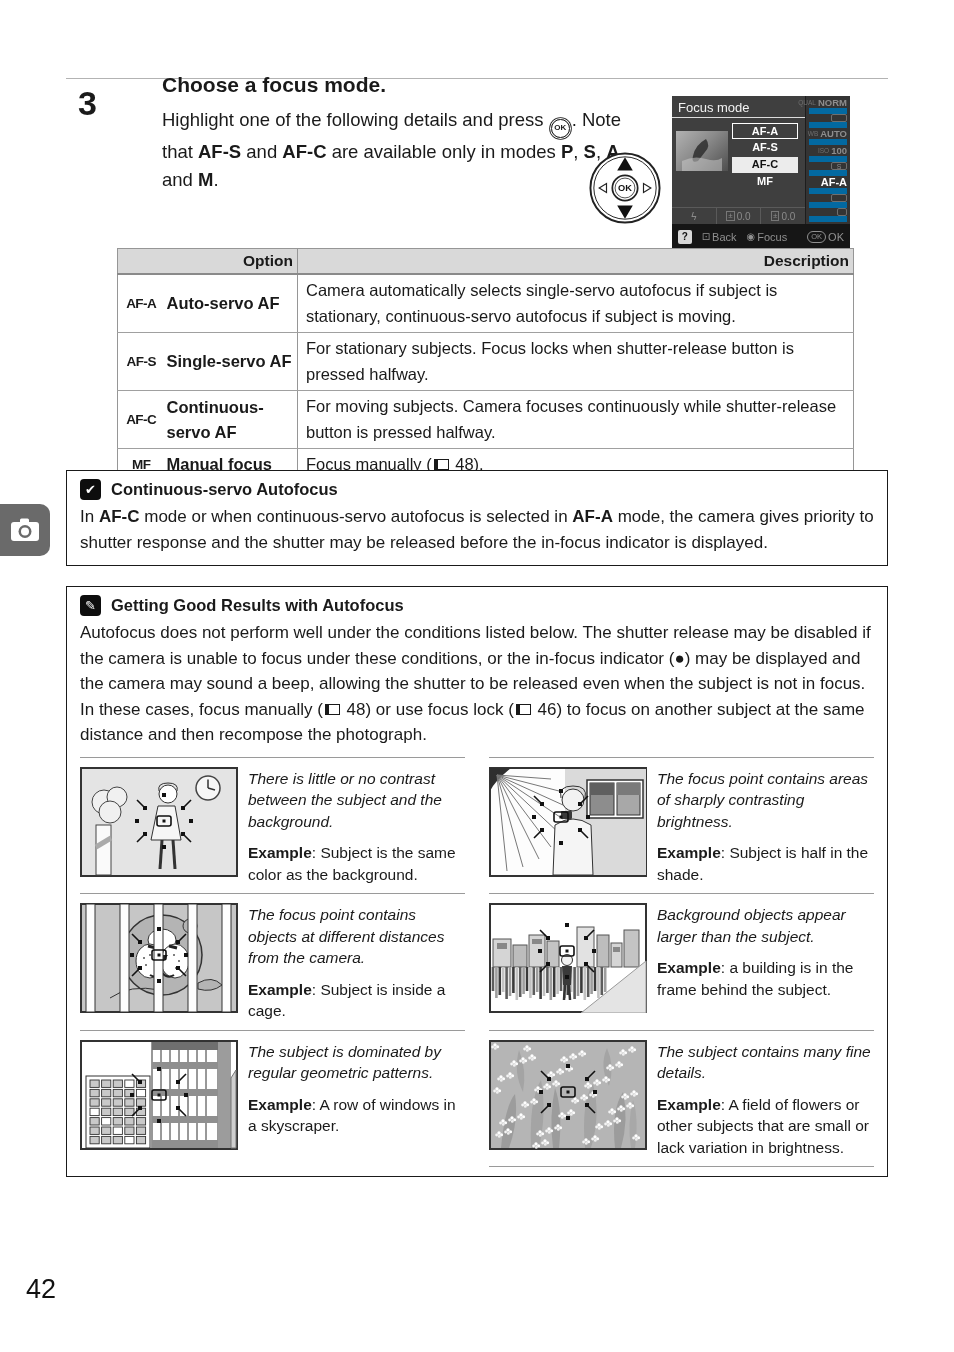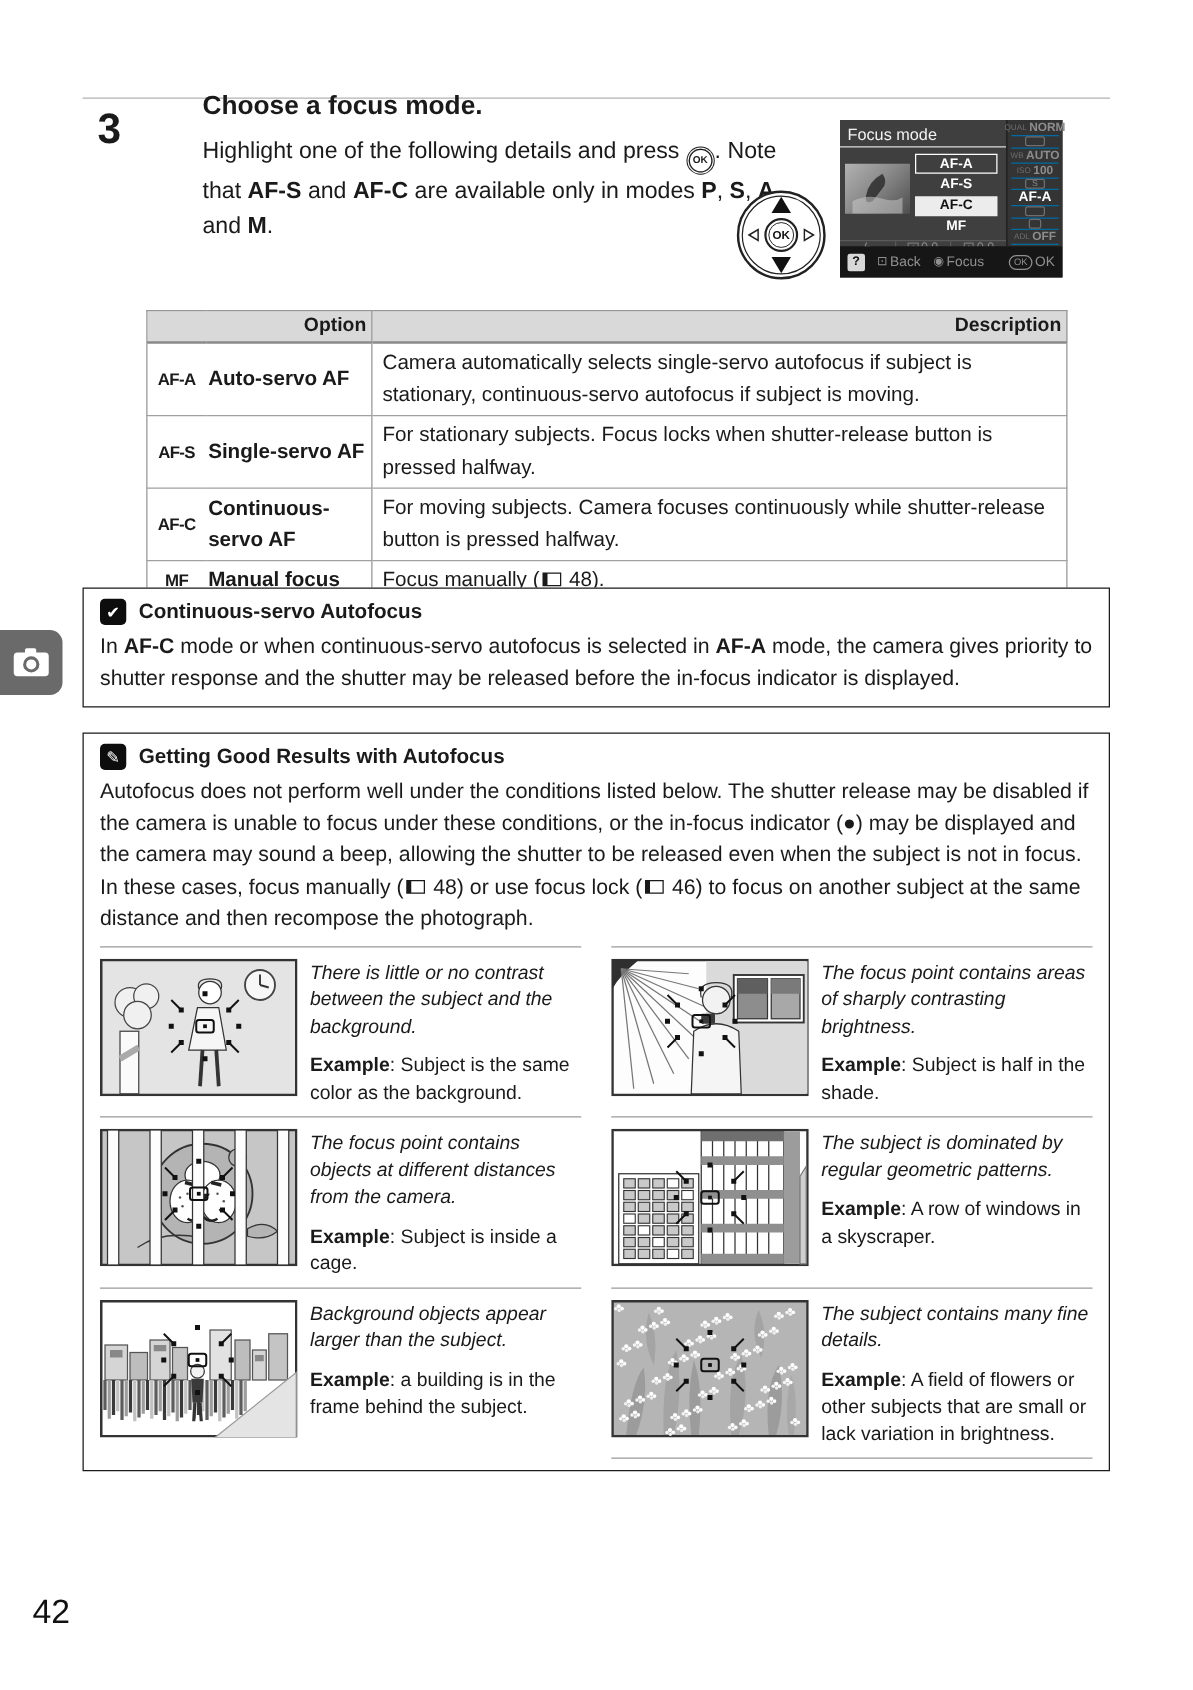--- a/index.html
+++ b/index.html
@@ -20,37 +20,37 @@
     width:19px; height:19px; border:1.4px solid #1a1a1a; border-radius:50%;
     font-size:8px; font-weight:bold; vertical-align:-4px;
     box-shadow:0 0 0 1px #fff, 0 0 0 1.8px #1a1a1a; margin:0 2px; }
   .book-ic { display:inline-block; width:15px; height:11px; border:1.3px solid #1a1a1a;
     border-left:4px solid #1a1a1a; margin:0 2px; }
 
   
   .mselector { position:absolute; left:588px; top:151px; }
 
   
-  .lcd { position:absolute; left:672px; top:96px; width:178px; height:126px; background:#3f3f3f;
+  .lcd { position:absolute; left:672px; top:96px; width:178px; height:153px; background:#3f3f3f;
     display:flex; flex-direction:column; font-family:"Liberation Sans","DejaVu Sans",sans-serif; }
   .lcd-body { display:flex; flex:1; min-height:0; }
   .lcd-main { width:133px; display:flex; flex-direction:column; }
   .lcd-title { color:#f2f2f2; font-size:13px; padding:4px 6px 2px 6px; border-bottom:1.5px solid #dcdcdc; }
   .lcd-row { flex:1; display:flex; align-items:flex-start; padding:5px 3px 2px 4px; }
   .lcd-thumb { width:52px; height:40px; background:linear-gradient(135deg,#b2b2b2 0%,#8b8b8b 45%,#4e4e4e 100%); position:relative; flex-shrink:0; margin-top:8px; }
   .lcd-opts { flex:1; display:flex; flex-direction:column; align-items:center; gap:1px; }
   .lcd-opt { width:66px; height:16px; line-height:15px; text-align:center; color:#fff; font-size:11px; font-weight:bold; }
   .lcd-opt.boxed { border:1.2px solid #fff; }
   .lcd-opt.selected { background:#ececec; color:#111; }
   .lcd-expo { height:17px; border-top:1px solid #5a5a5a; display:flex; color:#8b8b8b; font-size:10px; align-items:center; }
   .lcd-expo .cell { flex:1; display:flex; align-items:center; justify-content:center; gap:2px; height:100%; }
   .lcd-expo .cell + .cell { border-left:1px solid #5a5a5a; }
   .mini-ic { font-style:normal; font-size:8px; border:1px solid #777; padding:0 1px; line-height:8px; color:#8b8b8b; }
   .lcd-side { width:45px; background:#343434; border-left:1px solid #1d1d1d; display:flex; flex-direction:column; padding:1px 3px; }
-  .side-row { flex:1; display:flex; align-items:center; justify-content:center; gap:2px; border-bottom:1px solid #0369a1; }
+  .side-row { flex:1; display:flex; align-items:center; justify-content:flex-end; gap:2px; border-bottom:6px solid #0369a1; }
   .side-row .pfx { color:#6f6f6f; font-size:6.5px; }
   .side-row .val { color:#8d8d8d; font-size:9.5px; font-weight:bold; }
   .side-row.bright .val { color:#fff; font-size:11px; }
   .ic-box { display:inline-block; width:16px; height:8px; border:1px solid #6f6f6f; border-radius:2px;
     color:#8d8d8d; font-size:7px; line-height:7px; text-align:center; }
   .lcd-bar { height:25px; background:#161616; display:flex; align-items:center; padding:0 6px; gap:10px; }
   .lcd-help { width:14px; height:14px; background:#d8d8d8; color:#111; font-size:10px; font-weight:bold;
     display:flex; align-items:center; justify-content:center; border-radius:2px; }
   .bar-item { color:#909090; font-size:11px; display:flex; align-items:center; gap:2px; }
   .bar-item .gl { font-size:10px; }
@@ -372,20 +372,98 @@
               <line x1="106" y1="31" x2="99" y2="38" stroke="#111" stroke-width="1.6"></line>
               <line x1="52" y1="73" x2="59" y2="66" stroke="#111" stroke-width="1.6"></line>
               <line x1="106" y1="73" x2="99" y2="66" stroke="#111" stroke-width="1.6"></line>
               <rect x="72" y="47" width="14" height="10" rx="2" fill="none" stroke="#111" stroke-width="1.6"></rect>
               <rect x="77.5" y="50.5" width="3" height="3" fill="#111"></rect>
             </g>
         </svg>
         <div class="cap">
           <p class="cap-i">The focus point contains objects at different distances from the camera.</p>
           <p class="cap-e"><b>Example</b><span>: </span><span>Subject is inside a cage.</span></p>
+        </div>
+      </div>
+
+      <div class="ex-cell">
+        <svg class="illus" viewBox="0 0 158 110">
+          <rect x="1" y="1" width="156" height="108" fill="#fff" stroke="#333" stroke-width="2"></rect>
+          <rect x="4" y="36" width="18" height="28" fill="#d5d5d5" stroke="#555"></rect>
+          <rect x="24" y="42" width="14" height="22" fill="#bdbdbd" stroke="#555"></rect>
+          <rect x="40" y="32" width="16" height="32" fill="#d5d5d5" stroke="#555"></rect>
+          <rect x="58" y="38" width="12" height="26" fill="#c4c4c4" stroke="#555"></rect>
+          <rect x="88" y="24" width="17" height="40" fill="#e2e2e2" stroke="#555"></rect>
+          <rect x="108" y="32" width="12" height="32" fill="#bdbdbd" stroke="#555"></rect>
+          <rect x="122" y="40" width="11" height="24" fill="#d5d5d5" stroke="#555"></rect>
+          <rect x="135" y="27" width="15" height="37" fill="#c4c4c4" stroke="#555"></rect>
+          <rect x="8" y="40" width="10" height="6" fill="#888"></rect>
+          <rect x="43" y="36" width="10" height="5" fill="#888"></rect>
+          <rect x="124" y="44" width="7" height="5" fill="#888"></rect>
+          <polygon points="92,110 157,58 157,110" fill="#e4e4e4" stroke="#999"></polygon>
+          <g>
+              <line x1="4" y1="64" x2="4" y2="88" stroke="#5d5d5d" stroke-width="2.6"></line>
+              <line x1="7.4" y1="64" x2="7.4" y2="95" stroke="#9e9e9e" stroke-width="2.6"></line>
+              <line x1="10.8" y1="64" x2="10.8" y2="92" stroke="#3a3a3a" stroke-width="2.6"></line>
+              <line x1="14.200000000000001" y1="64" x2="14.200000000000001" y2="89" stroke="#c2c2c2" stroke-width="2.6"></line>
+              <line x1="17.6" y1="64" x2="17.6" y2="96" stroke="#5d5d5d" stroke-width="2.6"></line>
+              <line x1="21" y1="64" x2="21" y2="93" stroke="#9e9e9e" stroke-width="2.6"></line>
+              <line x1="24.4" y1="64" x2="24.4" y2="90" stroke="#3a3a3a" stroke-width="2.6"></line>
+              <line x1="27.799999999999997" y1="64" x2="27.799999999999997" y2="97" stroke="#c2c2c2" stroke-width="2.6"></line>
+              <line x1="31.199999999999996" y1="64" x2="31.199999999999996" y2="94" stroke="#5d5d5d" stroke-width="2.6"></line>
+              <line x1="34.599999999999994" y1="64" x2="34.599999999999994" y2="91" stroke="#9e9e9e" stroke-width="2.6"></line>
+              <line x1="37.99999999999999" y1="64" x2="37.99999999999999" y2="88" stroke="#3a3a3a" stroke-width="2.6"></line>
+              <line x1="41.39999999999999" y1="64" x2="41.39999999999999" y2="95" stroke="#c2c2c2" stroke-width="2.6"></line>
+              <line x1="44.79999999999999" y1="64" x2="44.79999999999999" y2="92" stroke="#5d5d5d" stroke-width="2.6"></line>
+              <line x1="48.19999999999999" y1="64" x2="48.19999999999999" y2="89" stroke="#9e9e9e" stroke-width="2.6"></line>
+              <line x1="51.59999999999999" y1="64" x2="51.59999999999999" y2="96" stroke="#3a3a3a" stroke-width="2.6"></line>
+              <line x1="54.999999999999986" y1="64" x2="54.999999999999986" y2="93" stroke="#c2c2c2" stroke-width="2.6"></line>
+              <line x1="58.399999999999984" y1="64" x2="58.399999999999984" y2="90" stroke="#5d5d5d" stroke-width="2.6"></line>
+              <line x1="61.79999999999998" y1="64" x2="61.79999999999998" y2="97" stroke="#9e9e9e" stroke-width="2.6"></line>
+              <line x1="65.19999999999999" y1="64" x2="65.19999999999999" y2="94" stroke="#3a3a3a" stroke-width="2.6"></line>
+              <line x1="68.6" y1="64" x2="68.6" y2="91" stroke="#c2c2c2" stroke-width="2.6"></line>
+              <line x1="72" y1="64" x2="72" y2="88" stroke="#5d5d5d" stroke-width="2.6"></line>
+              <line x1="75.4" y1="64" x2="75.4" y2="95" stroke="#9e9e9e" stroke-width="2.6"></line>
+              <line x1="78.80000000000001" y1="64" x2="78.80000000000001" y2="92" stroke="#3a3a3a" stroke-width="2.6"></line>
+              <line x1="82.20000000000002" y1="64" x2="82.20000000000002" y2="89" stroke="#c2c2c2" stroke-width="2.6"></line>
+              <line x1="85.60000000000002" y1="64" x2="85.60000000000002" y2="96" stroke="#5d5d5d" stroke-width="2.6"></line>
+              <line x1="89.00000000000003" y1="64" x2="89.00000000000003" y2="93" stroke="#9e9e9e" stroke-width="2.6"></line>
+              <line x1="92.40000000000003" y1="64" x2="92.40000000000003" y2="90" stroke="#3a3a3a" stroke-width="2.6"></line>
+              <line x1="95.80000000000004" y1="64" x2="95.80000000000004" y2="97" stroke="#c2c2c2" stroke-width="2.6"></line>
+              <line x1="99.20000000000005" y1="64" x2="99.20000000000005" y2="94" stroke="#5d5d5d" stroke-width="2.6"></line>
+              <line x1="102.60000000000005" y1="64" x2="102.60000000000005" y2="91" stroke="#9e9e9e" stroke-width="2.6"></line>
+              <line x1="106.00000000000006" y1="64" x2="106.00000000000006" y2="88" stroke="#3a3a3a" stroke-width="2.6"></line>
+              <line x1="109.40000000000006" y1="64" x2="109.40000000000006" y2="95" stroke="#c2c2c2" stroke-width="2.6"></line>
+              <line x1="112.80000000000007" y1="64" x2="112.80000000000007" y2="92" stroke="#5d5d5d" stroke-width="2.6"></line>
+              <line x1="116.20000000000007" y1="64" x2="116.20000000000007" y2="89" stroke="#9e9e9e" stroke-width="2.6"></line>
+            </g>
+          <circle cx="78" cy="57" r="5.5" fill="#f2f2f2" stroke="#333"></circle>
+          <path d="M73,63 L83,63 L82,82 L74,82 Z" fill="#3a3a3a"></path>
+          <line x1="76" y1="82" x2="75" y2="97" stroke="#333" stroke-width="2.5"></line>
+          <line x1="80" y1="82" x2="81" y2="97" stroke="#333" stroke-width="2.5"></line>
+          <g>
+              <rect x="76" y="20" width="4" height="4" fill="#111"></rect>
+              <rect x="57" y="33" width="4" height="4" fill="#111"></rect>
+              <rect x="95" y="33" width="4" height="4" fill="#111"></rect>
+              <rect x="49" y="46" width="4" height="4" fill="#111"></rect>
+              <rect x="103" y="46" width="4" height="4" fill="#111"></rect>
+              <rect x="57" y="59" width="4" height="4" fill="#111"></rect>
+              <rect x="95" y="59" width="4" height="4" fill="#111"></rect>
+              <rect x="76" y="72" width="4" height="4" fill="#111"></rect>
+              <line x1="51" y1="27" x2="58" y2="34" stroke="#111" stroke-width="1.6"></line>
+              <line x1="105" y1="27" x2="98" y2="34" stroke="#111" stroke-width="1.6"></line>
+              <line x1="51" y1="69" x2="58" y2="62" stroke="#111" stroke-width="1.6"></line>
+              <line x1="105" y1="69" x2="98" y2="62" stroke="#111" stroke-width="1.6"></line>
+              <rect x="71" y="43" width="14" height="10" rx="2" fill="none" stroke="#111" stroke-width="1.6"></rect>
+              <rect x="76.5" y="46.5" width="3" height="3" fill="#111"></rect>
+            </g>
+        </svg>
+        <div class="cap">
+          <p class="cap-i">Background objects appear larger than the subject.</p>
+          <p class="cap-e"><b>Example</b><span>: </span><span>a building is in the frame behind the subject.</span></p>
         </div>
       </div>
 
       <div class="ex-cell">
         <svg class="illus" viewBox="0 0 158 110">
           <rect x="1" y="1" width="156" height="108" fill="#fff" stroke="#333" stroke-width="2"></rect>
           <rect x="6" y="36" width="64" height="72" fill="#fff" stroke="#333"></rect>
           <g>
               <rect x="10" y="40" width="9.2" height="7.4" fill="#c9c9c9" stroke="#333" stroke-width="0.9"></rect>
               <rect x="21.6" y="40" width="9.2" height="7.4" fill="#c9c9c9" stroke="#333" stroke-width="0.9"></rect>
@@ -450,98 +528,20 @@
               <line x1="106" y1="34" x2="99" y2="41" stroke="#111" stroke-width="1.6"></line>
               <line x1="52" y1="76" x2="59" y2="69" stroke="#111" stroke-width="1.6"></line>
               <line x1="106" y1="76" x2="99" y2="69" stroke="#111" stroke-width="1.6"></line>
               <rect x="72" y="50" width="14" height="10" rx="2" fill="none" stroke="#111" stroke-width="1.6"></rect>
               <rect x="77.5" y="53.5" width="3" height="3" fill="#111"></rect>
             </g>
         </svg>
         <div class="cap">
           <p class="cap-i">The subject is dominated by regular geometric patterns.</p>
           <p class="cap-e"><b>Example</b><span>: </span><span>A row of windows in a skyscraper.</span></p>
-        </div>
-      </div>
-
-      <div class="ex-cell">
-        <svg class="illus" viewBox="0 0 158 110">
-          <rect x="1" y="1" width="156" height="108" fill="#fff" stroke="#333" stroke-width="2"></rect>
-          <rect x="4" y="36" width="18" height="28" fill="#d5d5d5" stroke="#555"></rect>
-          <rect x="24" y="42" width="14" height="22" fill="#bdbdbd" stroke="#555"></rect>
-          <rect x="40" y="32" width="16" height="32" fill="#d5d5d5" stroke="#555"></rect>
-          <rect x="58" y="38" width="12" height="26" fill="#c4c4c4" stroke="#555"></rect>
-          <rect x="88" y="24" width="17" height="40" fill="#e2e2e2" stroke="#555"></rect>
-          <rect x="108" y="32" width="12" height="32" fill="#bdbdbd" stroke="#555"></rect>
-          <rect x="122" y="40" width="11" height="24" fill="#d5d5d5" stroke="#555"></rect>
-          <rect x="135" y="27" width="15" height="37" fill="#c4c4c4" stroke="#555"></rect>
-          <rect x="8" y="40" width="10" height="6" fill="#888"></rect>
-          <rect x="43" y="36" width="10" height="5" fill="#888"></rect>
-          <rect x="124" y="44" width="7" height="5" fill="#888"></rect>
-          <polygon points="92,110 157,58 157,110" fill="#e4e4e4" stroke="#999"></polygon>
-          <g>
-              <line x1="4" y1="64" x2="4" y2="88" stroke="#5d5d5d" stroke-width="2.6"></line>
-              <line x1="7.4" y1="64" x2="7.4" y2="95" stroke="#9e9e9e" stroke-width="2.6"></line>
-              <line x1="10.8" y1="64" x2="10.8" y2="92" stroke="#3a3a3a" stroke-width="2.6"></line>
-              <line x1="14.200000000000001" y1="64" x2="14.200000000000001" y2="89" stroke="#c2c2c2" stroke-width="2.6"></line>
-              <line x1="17.6" y1="64" x2="17.6" y2="96" stroke="#5d5d5d" stroke-width="2.6"></line>
-              <line x1="21" y1="64" x2="21" y2="93" stroke="#9e9e9e" stroke-width="2.6"></line>
-              <line x1="24.4" y1="64" x2="24.4" y2="90" stroke="#3a3a3a" stroke-width="2.6"></line>
-              <line x1="27.799999999999997" y1="64" x2="27.799999999999997" y2="97" stroke="#c2c2c2" stroke-width="2.6"></line>
-              <line x1="31.199999999999996" y1="64" x2="31.199999999999996" y2="94" stroke="#5d5d5d" stroke-width="2.6"></line>
-              <line x1="34.599999999999994" y1="64" x2="34.599999999999994" y2="91" stroke="#9e9e9e" stroke-width="2.6"></line>
-              <line x1="37.99999999999999" y1="64" x2="37.99999999999999" y2="88" stroke="#3a3a3a" stroke-width="2.6"></line>
-              <line x1="41.39999999999999" y1="64" x2="41.39999999999999" y2="95" stroke="#c2c2c2" stroke-width="2.6"></line>
-              <line x1="44.79999999999999" y1="64" x2="44.79999999999999" y2="92" stroke="#5d5d5d" stroke-width="2.6"></line>
-              <line x1="48.19999999999999" y1="64" x2="48.19999999999999" y2="89" stroke="#9e9e9e" stroke-width="2.6"></line>
-              <line x1="51.59999999999999" y1="64" x2="51.59999999999999" y2="96" stroke="#3a3a3a" stroke-width="2.6"></line>
-              <line x1="54.999999999999986" y1="64" x2="54.999999999999986" y2="93" stroke="#c2c2c2" stroke-width="2.6"></line>
-              <line x1="58.399999999999984" y1="64" x2="58.399999999999984" y2="90" stroke="#5d5d5d" stroke-width="2.6"></line>
-              <line x1="61.79999999999998" y1="64" x2="61.79999999999998" y2="97" stroke="#9e9e9e" stroke-width="2.6"></line>
-              <line x1="65.19999999999999" y1="64" x2="65.19999999999999" y2="94" stroke="#3a3a3a" stroke-width="2.6"></line>
-              <line x1="68.6" y1="64" x2="68.6" y2="91" stroke="#c2c2c2" stroke-width="2.6"></line>
-              <line x1="72" y1="64" x2="72" y2="88" stroke="#5d5d5d" stroke-width="2.6"></line>
-              <line x1="75.4" y1="64" x2="75.4" y2="95" stroke="#9e9e9e" stroke-width="2.6"></line>
-              <line x1="78.80000000000001" y1="64" x2="78.80000000000001" y2="92" stroke="#3a3a3a" stroke-width="2.6"></line>
-              <line x1="82.20000000000002" y1="64" x2="82.20000000000002" y2="89" stroke="#c2c2c2" stroke-width="2.6"></line>
-              <line x1="85.60000000000002" y1="64" x2="85.60000000000002" y2="96" stroke="#5d5d5d" stroke-width="2.6"></line>
-              <line x1="89.00000000000003" y1="64" x2="89.00000000000003" y2="93" stroke="#9e9e9e" stroke-width="2.6"></line>
-              <line x1="92.40000000000003" y1="64" x2="92.40000000000003" y2="90" stroke="#3a3a3a" stroke-width="2.6"></line>
-              <line x1="95.80000000000004" y1="64" x2="95.80000000000004" y2="97" stroke="#c2c2c2" stroke-width="2.6"></line>
-              <line x1="99.20000000000005" y1="64" x2="99.20000000000005" y2="94" stroke="#5d5d5d" stroke-width="2.6"></line>
-              <line x1="102.60000000000005" y1="64" x2="102.60000000000005" y2="91" stroke="#9e9e9e" stroke-width="2.6"></line>
-              <line x1="106.00000000000006" y1="64" x2="106.00000000000006" y2="88" stroke="#3a3a3a" stroke-width="2.6"></line>
-              <line x1="109.40000000000006" y1="64" x2="109.40000000000006" y2="95" stroke="#c2c2c2" stroke-width="2.6"></line>
-              <line x1="112.80000000000007" y1="64" x2="112.80000000000007" y2="92" stroke="#5d5d5d" stroke-width="2.6"></line>
-              <line x1="116.20000000000007" y1="64" x2="116.20000000000007" y2="89" stroke="#9e9e9e" stroke-width="2.6"></line>
-            </g>
-          <circle cx="78" cy="57" r="5.5" fill="#f2f2f2" stroke="#333"></circle>
-          <path d="M73,63 L83,63 L82,82 L74,82 Z" fill="#3a3a3a"></path>
-          <line x1="76" y1="82" x2="75" y2="97" stroke="#333" stroke-width="2.5"></line>
-          <line x1="80" y1="82" x2="81" y2="97" stroke="#333" stroke-width="2.5"></line>
-          <g>
-              <rect x="76" y="20" width="4" height="4" fill="#111"></rect>
-              <rect x="57" y="33" width="4" height="4" fill="#111"></rect>
-              <rect x="95" y="33" width="4" height="4" fill="#111"></rect>
-              <rect x="49" y="46" width="4" height="4" fill="#111"></rect>
-              <rect x="103" y="46" width="4" height="4" fill="#111"></rect>
-              <rect x="57" y="59" width="4" height="4" fill="#111"></rect>
-              <rect x="95" y="59" width="4" height="4" fill="#111"></rect>
-              <rect x="76" y="72" width="4" height="4" fill="#111"></rect>
-              <line x1="51" y1="27" x2="58" y2="34" stroke="#111" stroke-width="1.6"></line>
-              <line x1="105" y1="27" x2="98" y2="34" stroke="#111" stroke-width="1.6"></line>
-              <line x1="51" y1="69" x2="58" y2="62" stroke="#111" stroke-width="1.6"></line>
-              <line x1="105" y1="69" x2="98" y2="62" stroke="#111" stroke-width="1.6"></line>
-              <rect x="71" y="43" width="14" height="10" rx="2" fill="none" stroke="#111" stroke-width="1.6"></rect>
-              <rect x="76.5" y="46.5" width="3" height="3" fill="#111"></rect>
-            </g>
-        </svg>
-        <div class="cap">
-          <p class="cap-i">Background objects appear larger than the subject.</p>
-          <p class="cap-e"><b>Example</b><span>: </span><span>a building is in the frame behind the subject.</span></p>
         </div>
       </div>
 
       <div class="ex-cell last">
         <svg class="illus" viewBox="0 0 158 110">
           <rect x="1" y="1" width="156" height="108" fill="#b5b5b5" stroke="#333" stroke-width="2"></rect>
           <path d="M12,108 Q16,66 26,54 Q30,80 20,108 Z" fill="#9c9c9c"></path>
           <path d="M42,108 Q40,60 52,40 Q58,72 50,108 Z" fill="#a4a4a4"></path>
           <path d="M70,108 Q74,70 66,48 Q60,76 64,108 Z" fill="#9c9c9c"></path>
           <path d="M96,108 Q92,62 104,44 Q112,74 102,108 Z" fill="#a4a4a4"></path>

